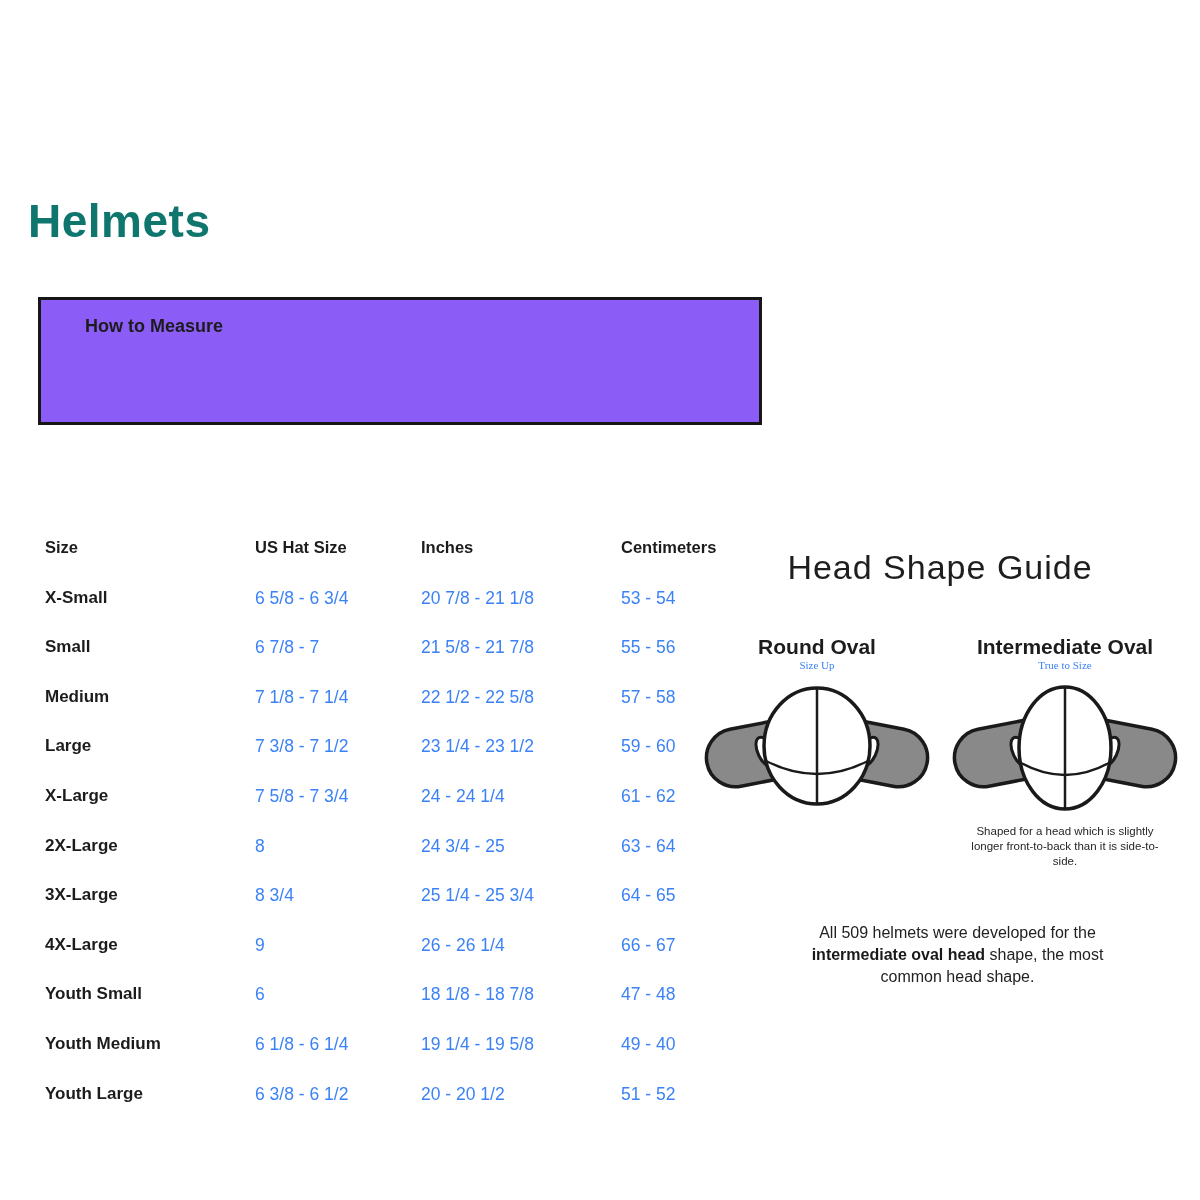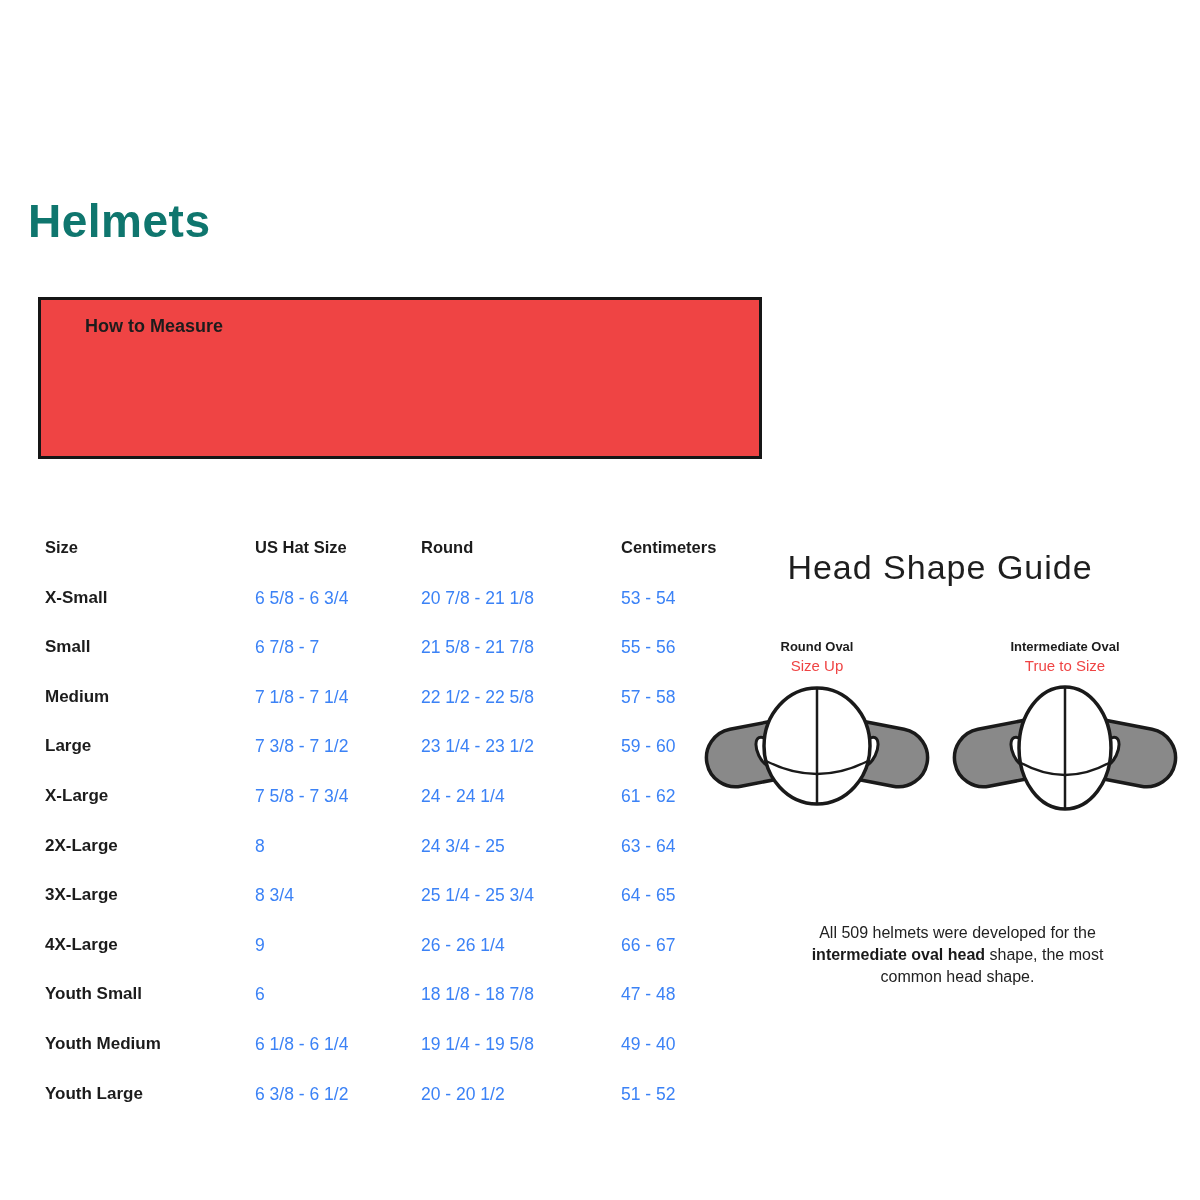--- a/index.html
+++ b/index.html
@@ -16,23 +16,23 @@
     left: 28px; top: 194px;
     font-size: 46px;
     font-weight: 800;
     letter-spacing: 0.5px;
     color: #0f766e;
   }
 
   .measure-box {
     position: absolute;
     left: 38px; top: 297px;
-    width: 724px; height: 162px;
+    width: 724px; height: 128px;
     border: 3px solid #161616;
-    background: #ef4444;
+    background: #8b5cf6;
   }
   .measure-box h2 {
     margin: 16px 0 0 44px;
     font-size: 18px;
     font-weight: 700;
     color: #1c1c1c;
   }
   .measure-box p {
     margin: 24px 0 0 44px;
     width: 600px;
@@ -80,30 +80,31 @@
 
   .shape-col {
     position: absolute;
     top: 637px;
     width: 230px;
     text-align: center;
   }
   .shape-col.left  { left: 702px; }
   .shape-col.right { left: 950px; }
   .shape-name {
-    font-size: 13px;
+    font-size: 21px;
     font-weight: 700;
     color: #1c1c1c;
     line-height: 19px;
   }
   .shape-fit {
-    font-size: 15px;
+    font-size: 11px;
     font-weight: 400;
-    color: #ef4444;
+    color: #3b82f6;
     line-height: 19px;
+    font-family: Liberation Serif, serif;
   }
   .shape-svg {
     display: block;
     margin: 9px auto 0 auto;
     width: 230px; height: 140px;
   }
   .shape-caption {
     margin: 0 auto;
     width: 205px;
     font-size: 11.5px;
@@ -127,21 +128,21 @@
 
 <h1 class="page-title">Helmets</h1>
 
 <div class="measure-box">
   <h2>How to Measure</h2>
 </div>
 
 <div class="size-table">
   <div class="th">Size</div>
   <div class="th">US Hat Size</div>
-  <div class="th">Round</div>
+  <div class="th">Inches</div>
   <div class="th">Centimeters</div>
 
   <div class="cell-size">X-Small</div>
   <div class="cell-val">6 5/8 - 6 3/4</div>
   <div class="cell-val">20 7/8 - 21 1/8</div>
   <div class="cell-val">53 - 54</div>
 
   <div class="cell-size">Small</div>
   <div class="cell-val">6 7/8 - 7</div>
   <div class="cell-val">21 5/8 - 21 7/8</div>
@@ -214,19 +215,20 @@
   <div class="shape-fit">True to Size</div>
   <svg class="shape-svg" viewBox="0 0 230 140" xmlns="http://www.w3.org/2000/svg">
     <rect x="4" y="40" width="108" height="58" rx="29" fill="#898989" stroke="#1a1a1a" stroke-width="3.5" transform="rotate(-11 58 69)"></rect>
     <rect x="118" y="40" width="108" height="58" rx="29" fill="#898989" stroke="#1a1a1a" stroke-width="3.5" transform="rotate(11 172 69)"></rect>
     <ellipse cx="71" cy="68" rx="8" ry="16" fill="#ffffff" stroke="#1a1a1a" stroke-width="3" transform="rotate(-26 71 68)"></ellipse>
     <ellipse cx="159" cy="68" rx="8" ry="16" fill="#ffffff" stroke="#1a1a1a" stroke-width="3" transform="rotate(26 159 68)"></ellipse>
     <ellipse cx="115" cy="64" rx="46" ry="61" fill="#ffffff" stroke="#1a1a1a" stroke-width="3.5"></ellipse>
     <line x1="115" y1="4" x2="115" y2="124" stroke="#1a1a1a" stroke-width="2.5"></line>
     <path d="M 71 79 Q 115 103 159 79" fill="none" stroke="#1a1a1a" stroke-width="2.5"></path>
   </svg>
+  <p class="shape-caption">Shaped for a head which is slightly longer front-to-back than it is side-to-side.</p>
 </div>
 
 <p class="guide-note">
   <span>All 509 helmets were developed for the</span><br>
   <strong>intermediate oval head</strong><span> shape, the most</span><br>
   <span>common head shape.</span>
 </p>
 
 </body></html>

